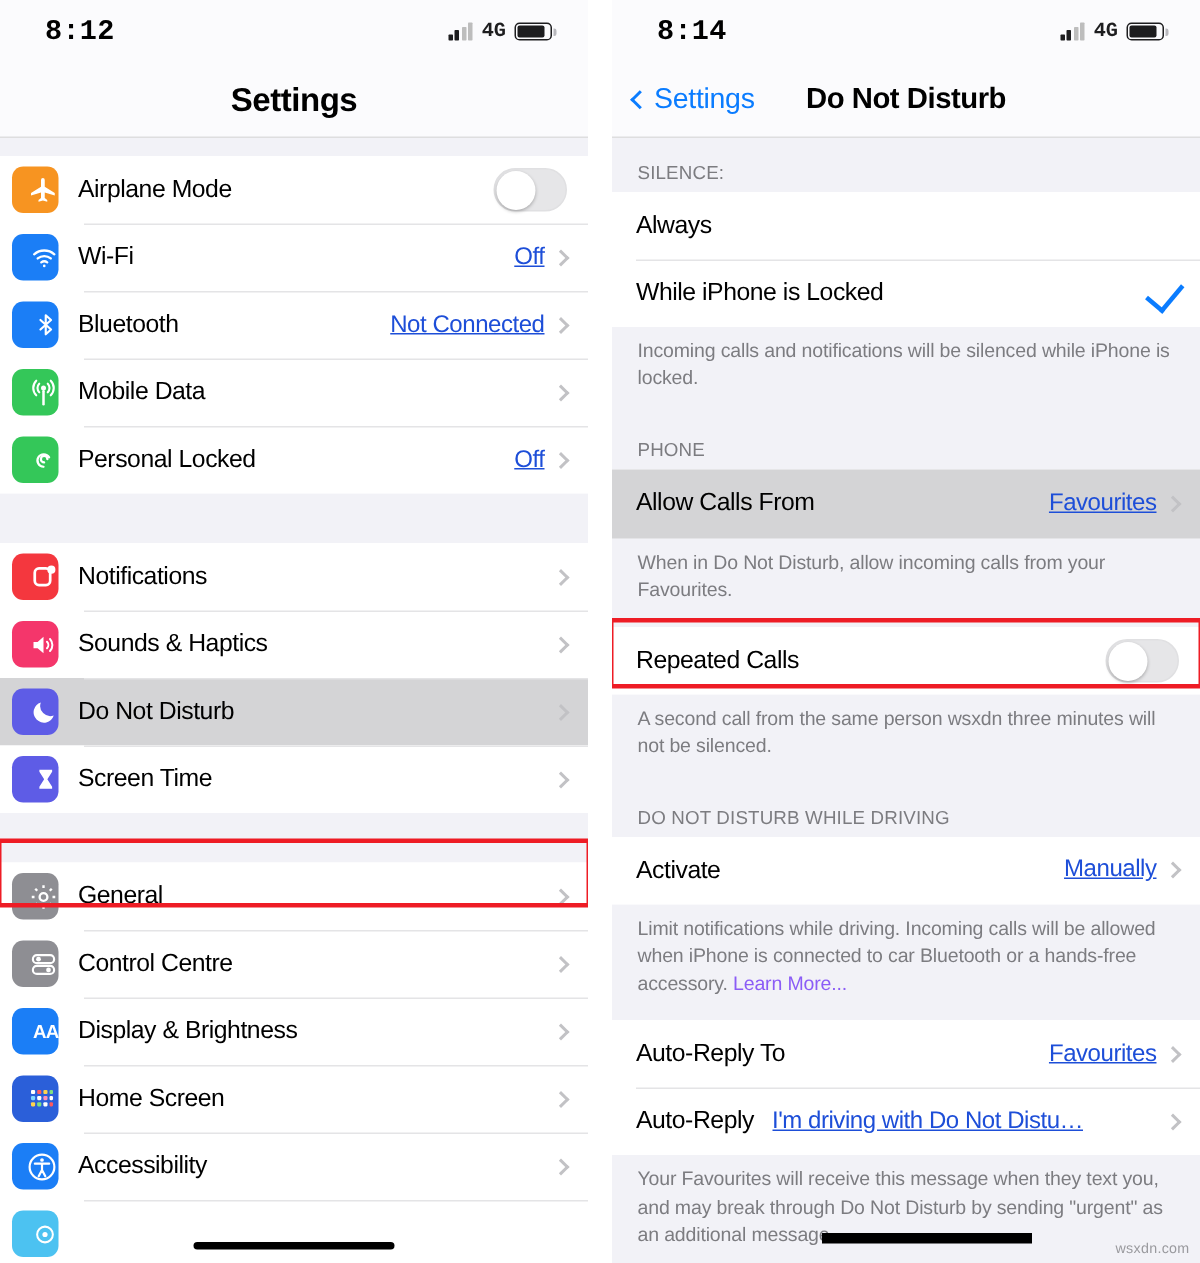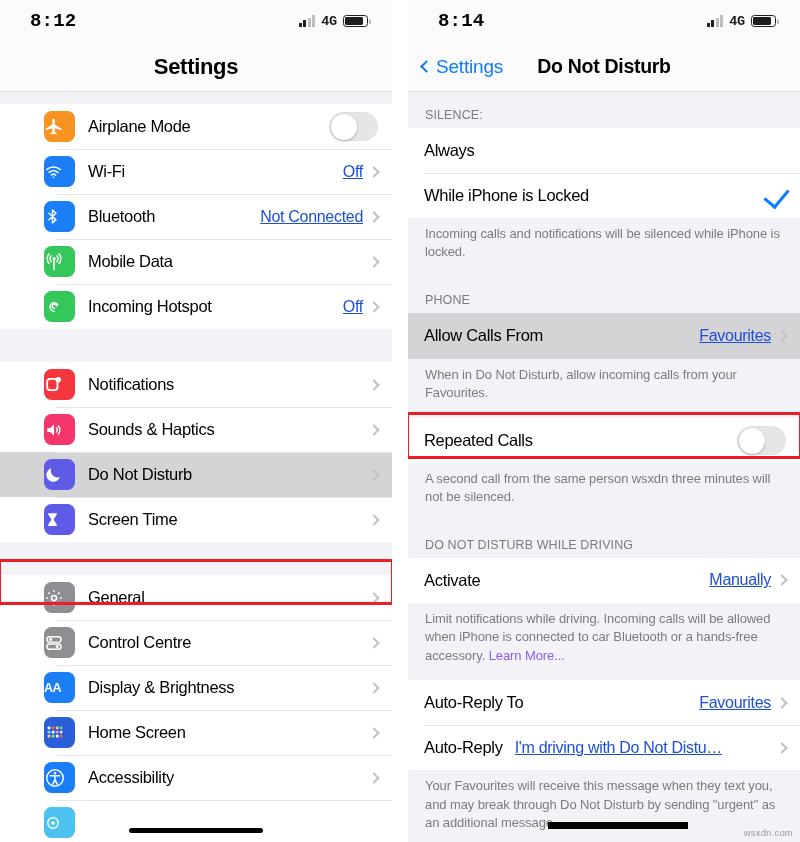--- a/index.html
+++ b/index.html
@@ -75,22 +75,22 @@
   .row.tall { height:46px; }
   .row.selected { background:#d4d4d6; }
   .row + .row::before {
     content:""; position:absolute; left:56px; right:0; top:0; height:1px; background:#e4e4e6;
   }
   .row.noicon + .row.noicon::before { left:16px; }
   .row.noicon { padding-left:16px; }
 
   .appicon {
     width:31px; height:31px; border-radius:7.5px; flex:none;
-    display:flex; align-items:center; justify-content:flex-start;
-    color:#fff; margin-right:13px;margin-left:36px;
+    display:flex; align-items:center; justify-content:flex-end;
+    color:#fff; margin-right:13px;
   }
   .label { font-size:16.5px; color:#000; letter-spacing:-.3px; white-space:nowrap; }
   .value {
     margin-left:auto; font-size:16px; color:#1d4ed8;
     letter-spacing:-.3px; white-space:nowrap;text-decoration:underline;
   }
   .value.truncate { overflow:hidden; text-overflow:ellipsis; max-width:215px; }
   .disclosure {
     width:8px; height:8px; border-right:2px solid #c2c2c5; border-bottom:2px solid #c2c2c5;
     transform:rotate(-45deg); flex:none; margin-left:10px; margin-right:14px;
@@ -229,21 +229,21 @@
           <div class="disclosure"></div>
         </div>
 
         <div class="row">
           <div class="appicon" style="background:#34c759">
             <svg width="20" height="20" viewBox="0 0 24 24" fill="none" stroke="#fff" stroke-width="1.8" stroke-linecap="round">
               <path d="M16.5 9.5a5 5 0 1 0-4.5 7.5"></path>
               <path d="M12.5 13.5a2.6 2.6 0 1 1 2.6-2.6"></path>
             </svg>
           </div>
-          <div class="label">Incoming Hotspot</div>
+          <div class="label">Personal Locked</div>
           <div class="value">Off</div>
           <div class="disclosure"></div>
         </div>
       </div>
 
       <div class="gap"></div>
 
       <div class="group">
 
         <div class="row">

